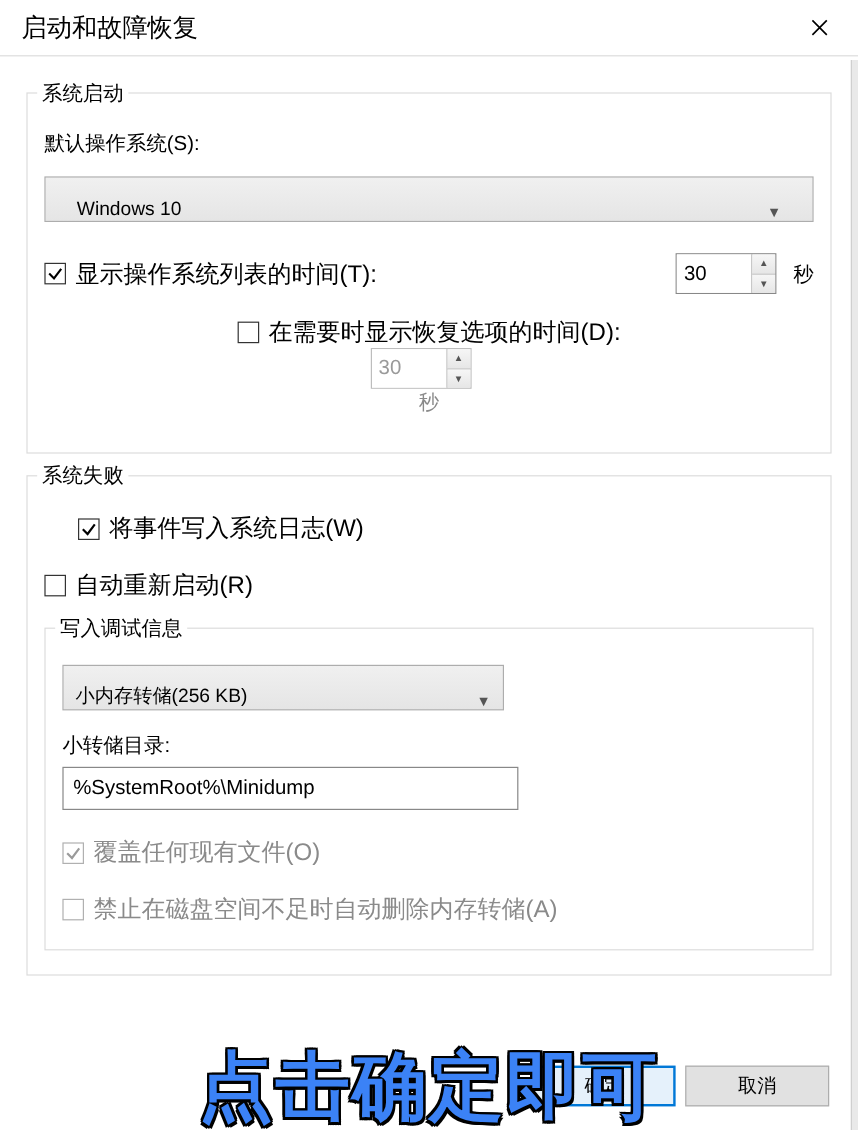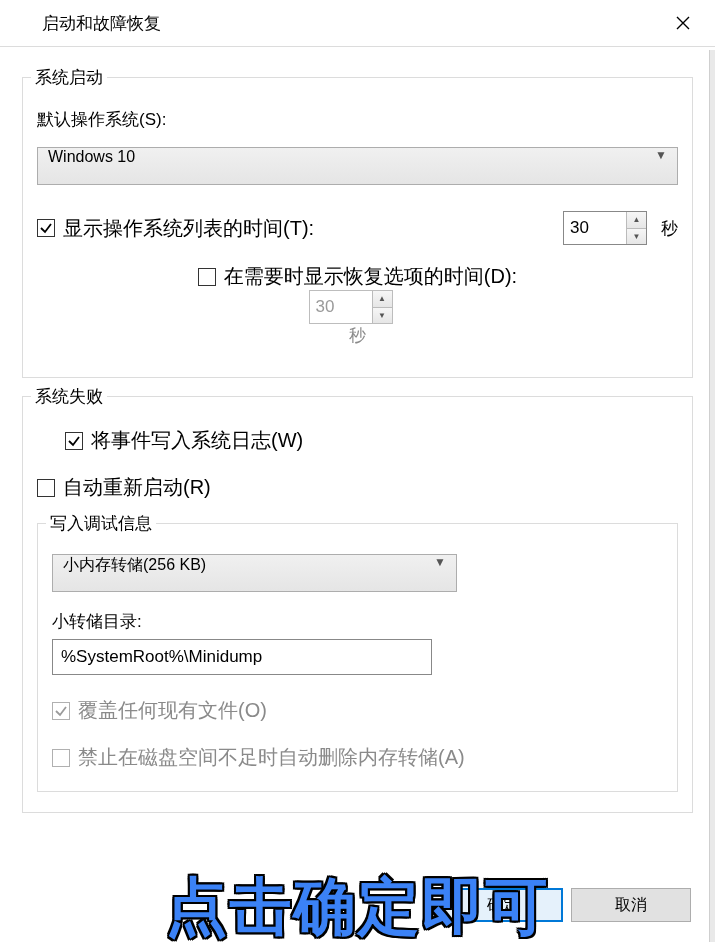--- a/index.html
+++ b/index.html
@@ -14,21 +14,21 @@
     overflow: hidden;
     position: relative;
   }
   .titlebar {
     display: flex;
     align-items: center;
     justify-content: space-between;
     padding: 8px 12px 8px 18px;
     border-bottom: 1px solid #dcdcdc;
   }
-  .titlebar .title { font-size: 17px; margin-left: 24px; }
+  .titlebar .title { font-size: 21px; }
   .close-btn {
     width: 40px; height: 30px;
     display: flex; align-items: center; justify-content: center;
     cursor: default;
   }
   .close-btn svg { width: 14px; height: 14px; }
   .content { padding: 30px 22px 0 22px; }
   .group {
     border: 1px solid #dcdcdc;
     padding: 30px 14px 30px 14px;
@@ -56,32 +56,32 @@
     font-size: 17px;
   }
   .row { display: flex; align-items: center; margin-bottom: 18px; }
   .row:last-child { margin-bottom: 0; flex-direction: column; }
   .label-block { font-size: 17px; }
   .select-full {
     width: 100%;
     height: 38px;
     border: 1px solid #adadad;
     background: linear-gradient(#f0f0f0,#e5e5e5);
-    display: flex; align-items: flex-start; justify-content: space-between;
-    padding: 0 10px;
+    display: flex; align-items: flex-end; justify-content: space-between;
+    padding: 0 26px;
     margin-top: 16px;
   }
   .select-full .chev,
   .select-mid .chev { font-size: 12px; color: #555; }
   .select-mid {
-    width: 405px;
+    width: 368px;
     height: 38px;
     border: 1px solid #adadad;
     background: linear-gradient(#f0f0f0,#e5e5e5);
-    display: flex; align-items: flex-start; justify-content: space-between;
+    display: flex; align-items: flex-end; justify-content: space-between;
     padding: 0 10px;
     margin-top: 16px;
   }
   .checkbox {
     width: 18px; height: 18px;
     border: 1px solid #333;
     display: inline-flex; align-items: center; justify-content: center;
     margin-right: 8px;
     flex-shrink: 0;
     background: #fff;

